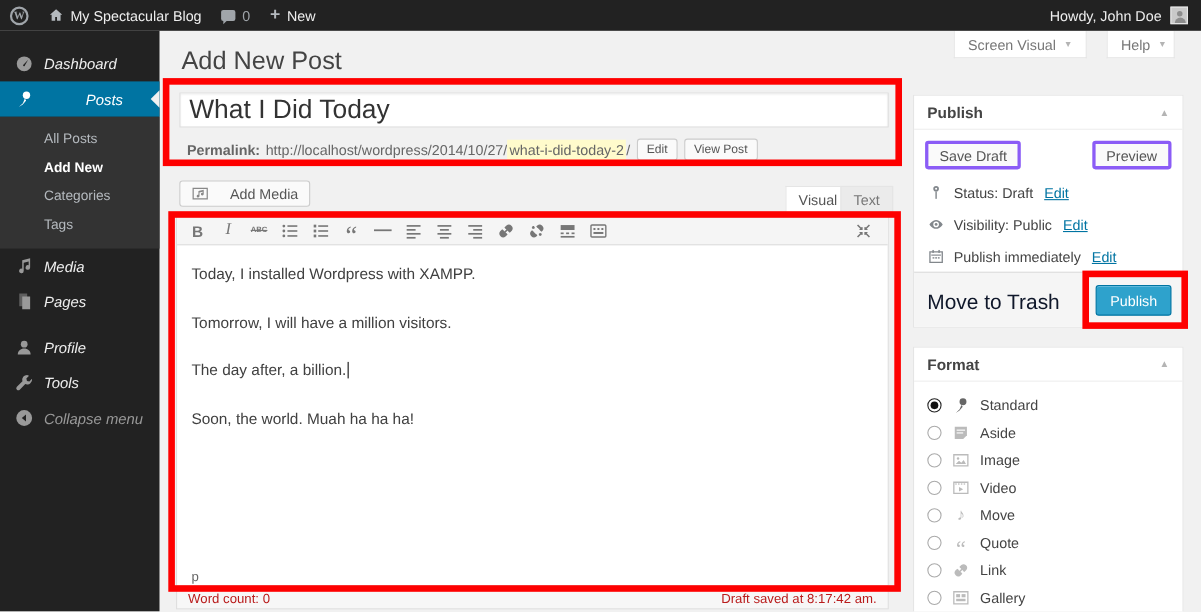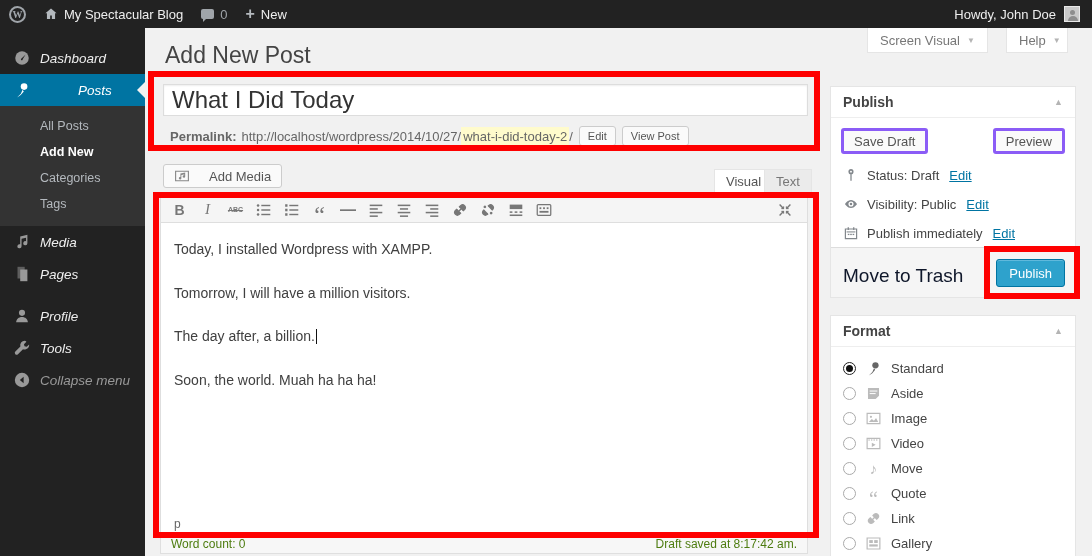--- a/index.html
+++ b/index.html
@@ -80,21 +80,21 @@
   .tb .q-g{font-family:"Liberation Serif",serif;font-size:24px;line-height:8px;margin-top:10px;}
   .tb .hr-g{font-weight:bold;letter-spacing:-1px}
   .tb-fullscreen{margin-left:auto;margin-right:4px;}
   .mce-content{height:295px;padding:17px 13px;font-size:14px;color:#404040;line-height:1.4;cursor:text;}
   .mce-content p{margin:0 0 24px;}
   .caret{display:inline-block;width:1px;height:15px;background:#111;vertical-align:-3px;margin-left:1px;}
   .mce-statusbar{height:13px;padding:0 13px;font-size:12px;color:#666;line-height:12px;cursor:pointer;}
 
   .wordcount-bar{position:absolute;left:160px;top:534px;width:648px;height:20px;background:#f7f7f7;
     border:1px solid #dfdfdf;display:flex;justify-content:space-between;align-items:center;
-    padding:0 10px;font-size:12px;color:#4d7c0f;}
+    padding:0 10px;font-size:12px;color:#b91c1c;}
 
   
   .postbox{position:absolute;left:830px;width:246px;background:#fff;border:1px solid #e5e5e5;}
   #publish-box{top:86px;height:212px;}
   #format-box{top:315px;height:246px;}
   .postbox-header{height:31px;display:flex;align-items:center;justify-content:space-between;
     padding:0 12px;border-bottom:1px solid #eee;font-size:14px;font-weight:bold;color:#444;cursor:pointer;}
   .toggle-arrow{font-size:9px;color:#b4b4b4}
   .publish-body{padding:10px 10px 0;}
   .row-buttons{display:flex;justify-content:space-between;}

